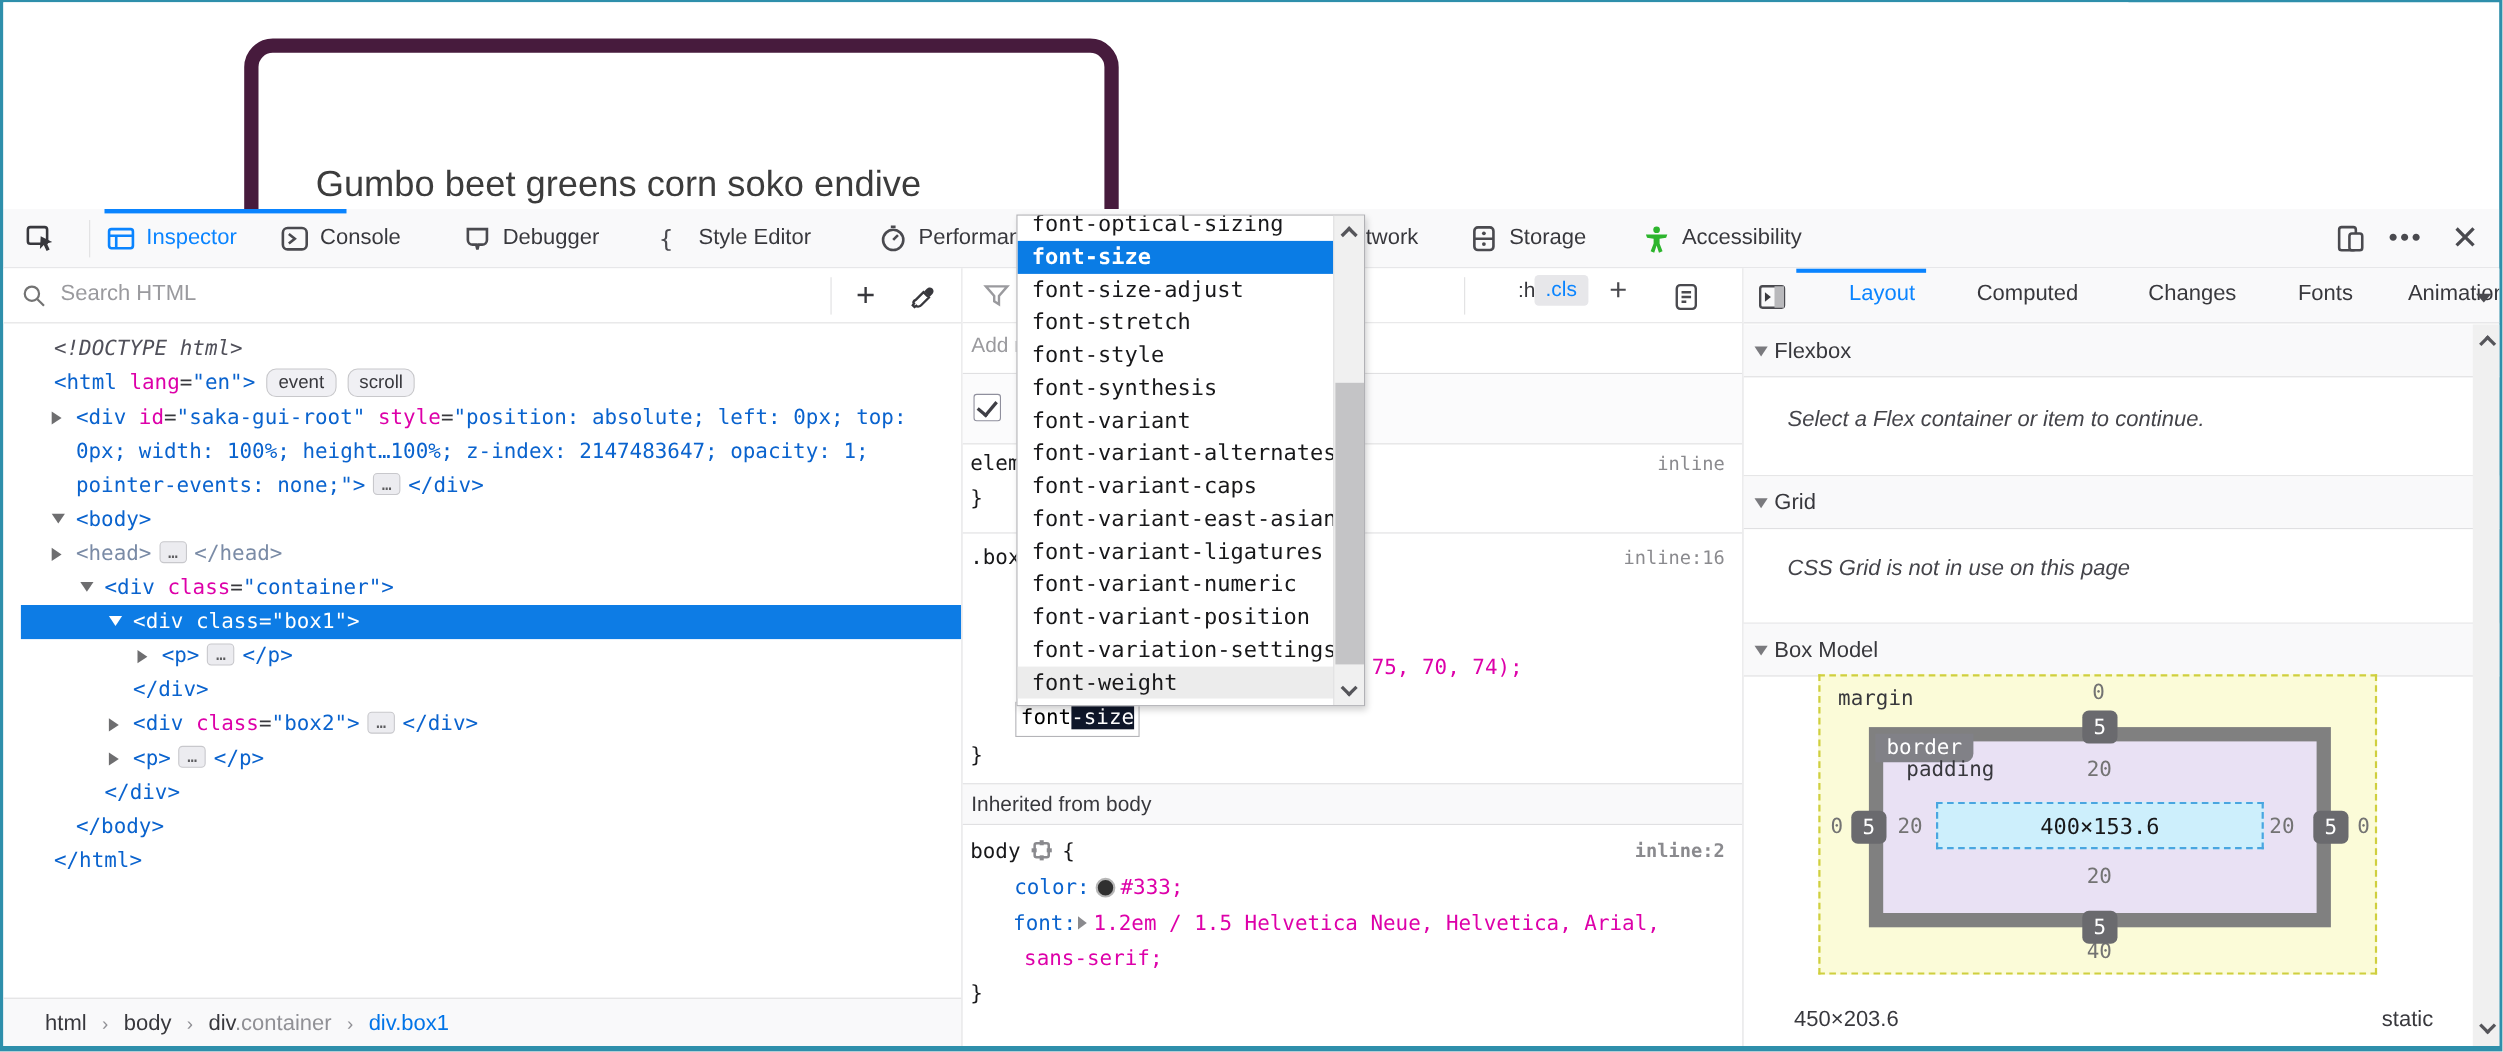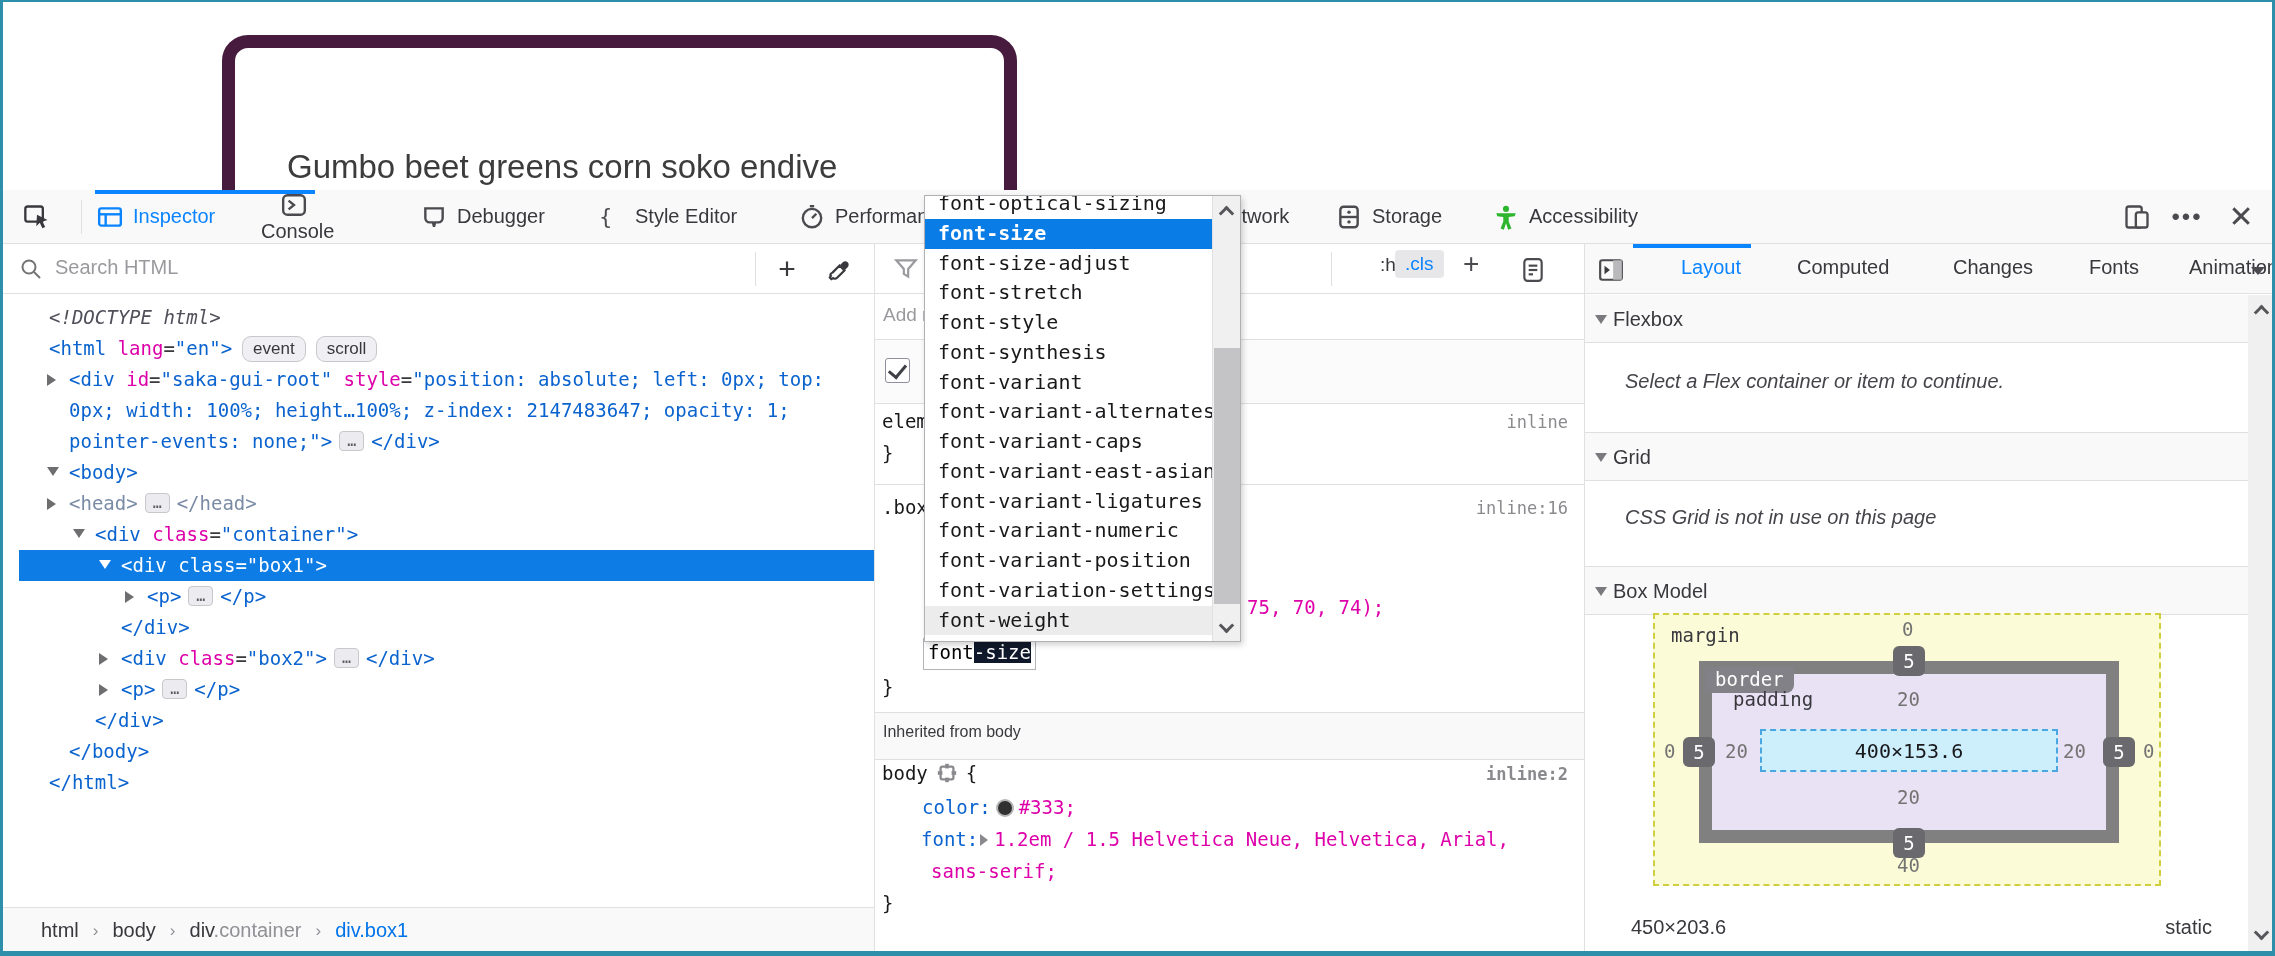--- a/index.html
+++ b/index.html
@@ -56,21 +56,21 @@
   .crumb-sep{color:#909095;font-size:17px;margin:0 14px;}
   
   #rules-panel{position:absolute;left:871px;top:242px;width:710px;height:709px;background:#fff;border-left:1px solid #e0e0e2;overflow:hidden;font-family:"DejaVu Sans Mono",monospace;}
   #rules-toolbar{position:absolute;left:0;top:0;width:100%;height:50px;border-bottom:1px solid #e0e0e2;background:#fff;}
   #pseudo-btn{position:absolute;left:468px;top:10px;font-family:Liberation Sans, sans-serif;font-size:19px;color:#38383d;margin-left:37px;}
   #class-btn{position:absolute;left:520px;top:6px;background:#e7e7ea;border-radius:4px;padding:3px 10px;font-family:"Liberation Sans",sans-serif;font-size:19px;color:#0a84ff;}
   #add-rule-btn{position:absolute;left:588px;top:4px;font-size:28px;color:#4a4a4f;font-family:"Liberation Sans",sans-serif;}
   .rule-line{position:absolute;left:7px;font-size:19px;color:#18181a;white-space:pre;}
   .src-link{position:absolute;right:16px;font-size:17px;color:#8a8a8e;}
   .section-sep{position:absolute;left:0;width:100%;height:1px;background:#e0e0e2;}
-  #inherited-header{position:absolute;left:0;top:468px;width:100%;height:48px;background:#f9f9fa;border-top:1px solid #e0e0e2;border-bottom:1px solid #e0e0e2;font-family:"Liberation Sans",sans-serif;font-size:16px;color:#38383d;line-height:38px;padding-left:8px;}
+  #inherited-header{position:absolute;left:0;top:468px;width:100%;height:38px;background:#f9f9fa;border-top:1px solid #e0e0e2;border-bottom:1px solid #e0e0e2;font-family:"Liberation Sans",sans-serif;font-size:19px;color:#38383d;line-height:38px;padding-left:8px;}
   .prop{color:#0a63ce;}
   .pval{color:#dd00a9;}
   .swatch{display:inline-block;width:18px;height:18px;border-radius:50%;background:#303030;border:2px solid #b6b6b6;vertical-align:-3px;margin:0 5px;}
   .val-twisty{display:inline-block;width:0;height:0;border-style:solid;border-width:6px 0 6px 8px;border-color:transparent transparent transparent #8a8a8e;margin:0 6px 0 2px;}
   #class-input-row{position:absolute;left:0;top:50px;width:100%;height:46px;border-bottom:1px solid #e0e0e2;background:#fff;}
   #class-input-placeholder{position:absolute;left:8px;top:10px;font-family:"Liberation Sans",sans-serif;font-size:19px;color:#9a9a9e;white-space:pre;}
   #class-check-row{position:absolute;left:0;top:96px;width:100%;height:64px;border-bottom:1px solid #e0e0e2;background:#fbfbfc;}
   #class-checkbox{position:absolute;left:10px;top:18px;width:25px;height:25px;background:#fff;border:1px solid #8f8f9d;border-radius:3px;}
   #class-checkbox:after{content:"";position:absolute;left:6px;top:2px;width:8px;height:14px;border-right:3px solid #3f3f46;border-bottom:3px solid #3f3f46;transform:rotate(40deg);}
   #prop-editor{position:absolute;left:48px;top:394px;height:32px;border:1px solid #b4b4b8;background:#fff;padding:2px 4px;font-size:19px;white-space:pre;}
@@ -132,21 +132,21 @@
         <div class="dt-tab active" style="left: 92px;">
           <span class="dt-tab-icon">
             <svg width="26" height="26" viewBox="0 0 24 24">
               <rect x="2" y="4" width="20" height="16" rx="2" fill="none" stroke="currentColor" stroke-width="2.2"></rect>
               <line x1="2" y1="9.5" x2="22" y2="9.5" stroke="currentColor" stroke-width="2.2"></line>
               <line x1="8" y1="9.5" x2="8" y2="20" stroke="currentColor" stroke-width="2.2"></line>
             </svg>
           </span>
           <span class="dt-tab-label">Inspector</span>
         </div>
-        <div class="dt-tab" style="left: 250px; flex-direction: column;">
+        <div class="dt-tab" style="left: 250px;">
           <span class="dt-tab-icon">
             <svg width="26" height="26" viewBox="0 0 24 24">
               <rect x="2" y="3" width="20" height="18" rx="4" fill="none" stroke="currentColor" stroke-width="2.2"></rect>
               <path d="M7 8 l5 4 -5 4" fill="none" stroke="currentColor" stroke-width="2.2"></path>
             </svg>
           </span>
           <span class="dt-tab-label">Console</span>
         </div>
         <div class="dt-tab" style="left: 416px;">
           <span class="dt-tab-icon">

